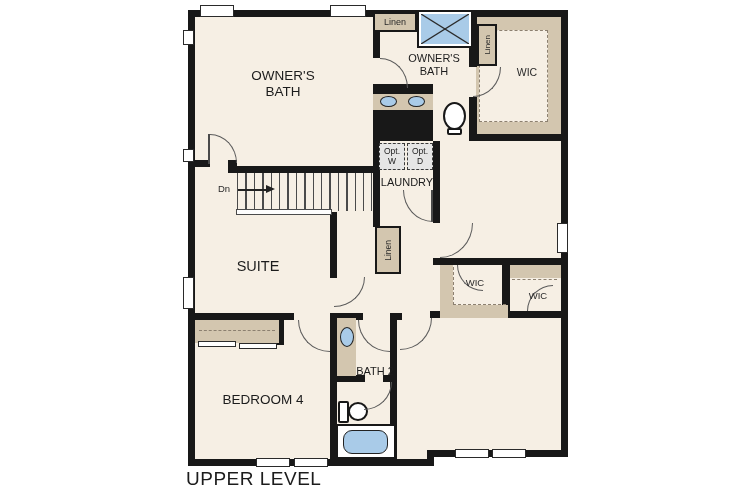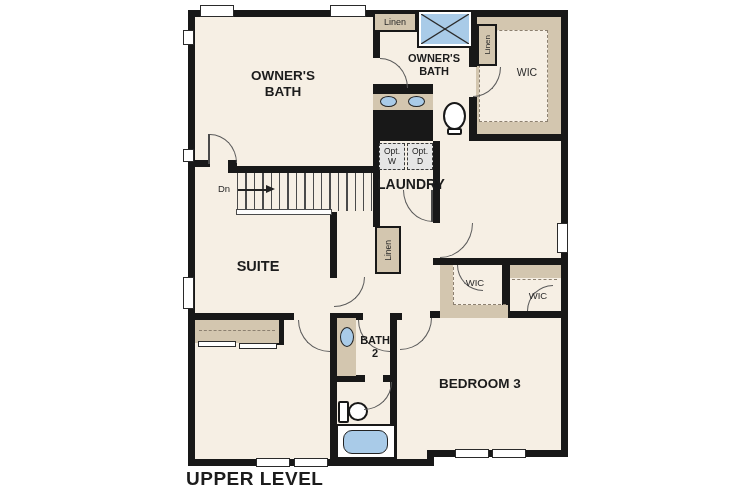--- a/index.html
+++ b/index.html
@@ -3,21 +3,21 @@
 <meta charset="utf-8">
 <style>
   html,body{margin:0;padding:0;background:#fff;}
   .plan{position:relative;width:750px;height:500px;background:#fff;
         font-family:"Liberation Sans",sans-serif;overflow:hidden;}
   .abs{position:absolute;box-sizing:border-box;}
   .fl{position:absolute;background:#f6efe4;}
   .w{position:absolute;background:#181818;}
   .win{position:absolute;background:#fff;border:1.5px solid #2a2a2a;box-sizing:border-box;}
   .tan{position:absolute;background:#d3c6af;box-sizing:border-box;}
-  .lbl{position:absolute;color:#1c1c1c;font-weight:bold;text-align:center;line-height:1.2;}
+  .lbl{position:absolute;color:#1c1c1c;font-weight:normal;text-align:center;line-height:1.2;}
   .lt{font-weight:400;color:#2a2a2a;}
   .arc{position:absolute;box-sizing:border-box;}
   .arc.tr{border-top:1.4px solid #5a5a5a;border-right:1.4px solid #5a5a5a;border-top-right-radius:100% 100%;}
   .arc.br{border-bottom:1.4px solid #5a5a5a;border-right:1.4px solid #5a5a5a;border-bottom-right-radius:100% 100%;}
   .arc.bl{border-bottom:1.4px solid #5a5a5a;border-left:1.4px solid #5a5a5a;border-bottom-left-radius:100% 100%;}
   .arc.tl{border-top:1.4px solid #5a5a5a;border-left:1.4px solid #5a5a5a;border-top-left-radius:100% 100%;}
   .leaf{position:absolute;background:#4a4a4a;}
   .treads{position:absolute;background:repeating-linear-gradient(to right,#4a4a4a 0px,#4a4a4a 1.4px,transparent 1.4px,transparent 8.4px);}
   .rail{position:absolute;background:#fdfdfd;border:1.4px solid #4a4a4a;box-sizing:border-box;}
   .dash{position:absolute;border:0 dashed #8c8070;box-sizing:border-box;}
@@ -152,22 +152,22 @@
   <div class="arc bl" style="left:298px;top:320px;width:32px;height:32px;"></div>
   <div class="arc bl" style="left:358px;top:320px;width:32px;height:32px;"></div>
   <div class="arc br" style="left:400px;top:318px;width:32px;height:32px;"></div>
   <div class="arc br" style="left:364px;top:382px;width:28px;height:28px;"></div>
   <div class="arc tl" style="left:527px;top:285px;width:26px;height:26px;"></div>
   <div class="arc bl" style="left:457px;top:265px;width:26px;height:26px;"></div>
 
   <div class="lbl" style="left:244px;top:68px;width:78px;font-size:13.5px;">OWNER'S BATH</div>
   <div class="lbl" style="left:404px;top:52px;width:60px;font-size:11px;">OWNER'S BATH</div>
   <div class="lbl lt" style="left:507px;top:66px;width:40px;font-size:10.5px;">WIC</div>
-  <div class="lbl" style="left:377px;top:176px;width:60px;font-size:14px;">LAUNDRY</div>
+  <div class="lbl" style="left:377px;top:176px;width:60px;font-size:11px;">LAUNDRY</div>
   <div class="lbl" style="left:218px;top:258px;width:80px;font-size:14.5px;">SUITE</div>
-  <div class="lbl" style="left:356px;top:334px;width:38px;font-size:11px;">BATH 2</div>
-  <div class="lbl" style="left:420px;top:376px;width:120px;font-size:13.5px;">BEDROOM 3</div>
+  <div class="lbl" style="left:203px;top:392px;width:120px;font-size:13.5px;">BEDROOM 4</div>
+  <div class="lbl" style="left:356px;top:365px;width:38px;font-size:11px;">BATH 2</div>
   <div class="lbl lt" style="left:455px;top:277px;width:40px;font-size:9.5px;">WIC</div>
   <div class="lbl lt" style="left:518px;top:290px;width:40px;font-size:9.5px;">WIC</div>
 
   <div class="lbl" style="left:186px;top:468px;width:220px;font-size:19px;text-align:left;letter-spacing:0.5px;">UPPER LEVEL</div>
 
 </div>
 
 </body></html>

